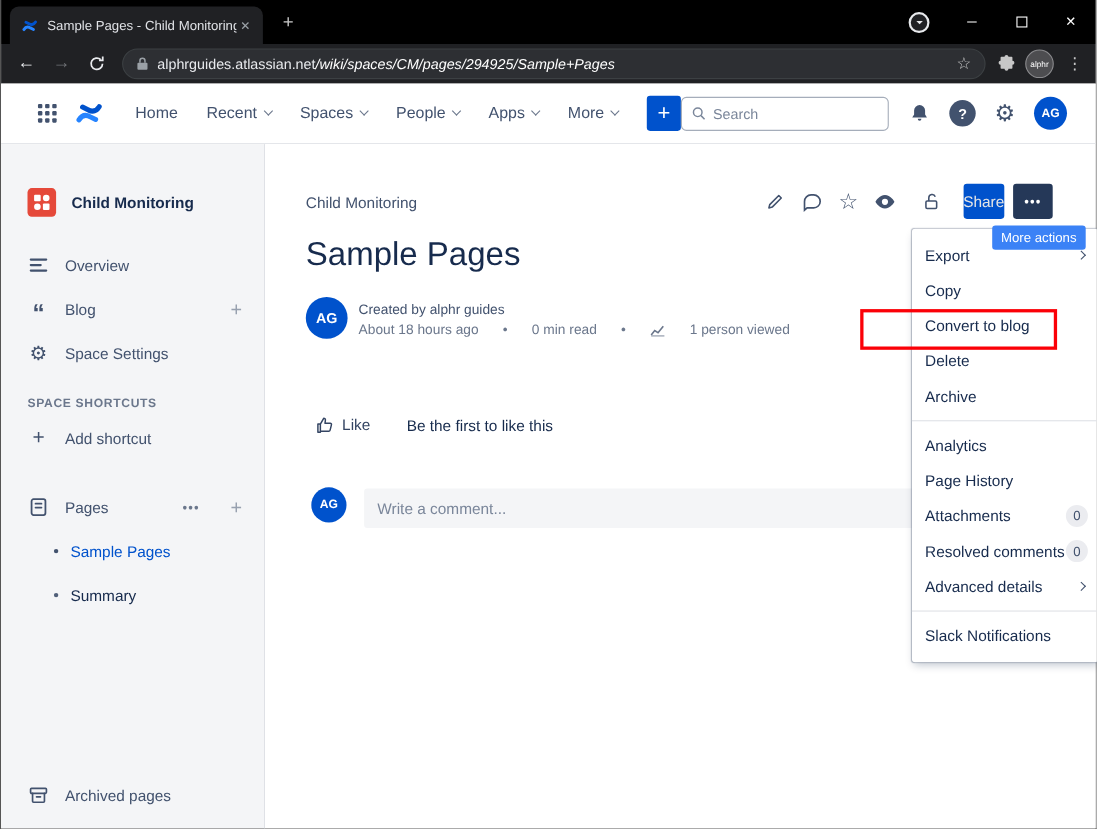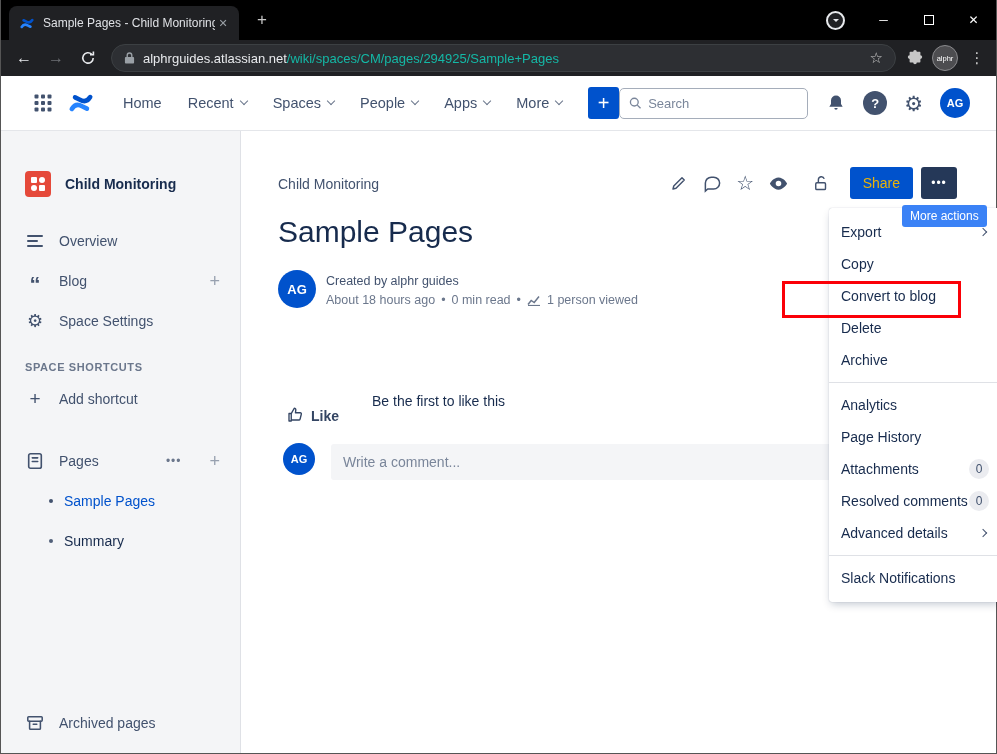--- a/index.html
+++ b/index.html
@@ -26,21 +26,21 @@
   .max-box { width:10px; height:10px; border:1px solid #fff; }
 
   
   .toolbar { height:36px; background:#202124; display:flex; align-items:center; padding:0 8px; gap:2px; flex:0 0 auto; }
   .nav-btn { width:30px; height:30px; display:flex; align-items:center; justify-content:center;
     font-size:16px; color:#e8eaed; border-radius:50%; }
   .nav-btn.fwd { color:#6e7175; }
   .omnibox { flex:1; height:28px; background:#2d2f33; border:1px solid #3c4043; border-radius:14px;
     margin:0 8px 0 6px; display:flex; align-items:center; padding:0 12px; gap:8px; }
   .url { font-size:13px; color:#e8eaed; white-space:nowrap; overflow:hidden; flex:1; }
-  .url .path { color:#14b8a6; }
+  .url .path { color:#ffffff;font-style:italic; }
   .omni-star { color:#c7c7c7; font-size:15px; }
   .profile-chip { width:26px; height:26px; border-radius:50%; background:#4d4d50; border:1px solid #8a8a8d;
     color:#fff; font-size:7.5px; display:flex; align-items:center; justify-content:center; margin:0 6px; }
   .kebab { color:#c7c7c7; font-size:15px; width:22px; text-align:center; }
 
   
   .appbar { height:55px; background:#fff; border-bottom:1px solid #e4e6ea; display:flex; align-items:center;
     padding:0 26px; flex:0 0 auto; }
   .grid-icon { margin:0 14px 0 6px; display:flex; }
   .logo { margin-right:28px; display:flex; }
@@ -87,31 +87,31 @@
   .spacer { flex:1; }
   .quote-glyph { font-size:22px; line-height:10px; color:#42526e; font-weight:700; margin-top:8px; }
 
   
   .content { flex:1; position:relative; background:#fff; }
   .breadcrumb { position:absolute; left:37px; top:45px; font-size:14px; color:#42526e; }
   .actions { position:absolute; right:39px; top:36px; display:flex; align-items:center; }
   .icon-btn { width:33px; height:32px; display:flex; align-items:center; justify-content:center; color:#42526e;
     border:none; background:transparent; border-radius:3px; }
   .star-glyph { font-size:20px; color:#42526e; }
-  .share-btn { height:32px; padding:0 13px; background:#0052CC; color:#eab308; border:none; border-radius:3px;
+  .share-btn { height:32px; padding:0 0; background:#0052CC; color:#e5e5e5; border:none; border-radius:3px;
     font-size:14px; font-weight:500; margin-left:12px; }
   .more-btn { width:36px; height:32px; background:#253858; color:#fff; border:none; border-radius:3px;
     display:flex; align-items:center; justify-content:center; font-size:12px; letter-spacing:1px; margin-left:8px; }
   .page-title { position:absolute; left:37px; top:84px; font-size:30px; font-weight:500; color:#172b4d; }
   .byline { position:absolute; left:37px; top:139px; display:flex; gap:10px; }
   .byline .l1 { font-size:12.5px; color:#42526e; margin-top:4px; }
-  .byline .l2 { font-size:12.5px; color:#6b778c; margin-top:5px; display:flex; align-items:center; gap:6px; }
+  .byline .l2 { font-size:12.5px; color:#6b778c; margin-top:5px; display:flex; align-items:center; gap:22px; }
   .like-row { position:absolute; left:45px; top:247px; display:flex; align-items:center; font-size:14px; color:#344563; }
-  .like-btn { display:flex; align-items:flex-end; gap:7px; border:none; background:transparent; color:#344563;
-    font-size:14px; font-weight:700;margin-top:28px; }
+  .like-btn { display:flex; align-items:flex-start; gap:7px; border:none; background:transparent; color:#344563;
+    font-size:14px; font-weight:400; }
   .like-hint { margin-left:33px; color:#172b4d; font-weight:400; }
   .comment-row { position:absolute; left:42px; top:312px; right:40px; display:flex; gap:16px; align-items:flex-start; }
   .comment-box { flex:1; height:36px; background:#f4f5f7; border-radius:3px; display:flex; align-items:center;
     padding:0 12px; margin-top:1px; }
   .comment-box input { background:transparent; border:none; outline:none; width:100%; font-size:14px; color:#172b4d; }
   .comment-box input::placeholder { color:#7a869a; }
 
   
   .menu { position:absolute; left:829px; top:208px; width:172px; background:#fff; border-radius:3px;
     box-shadow:0 4px 8px -2px rgba(9,30,66,.25), 0 0 1px rgba(9,30,66,.31); padding:8px 0; z-index:40; }

